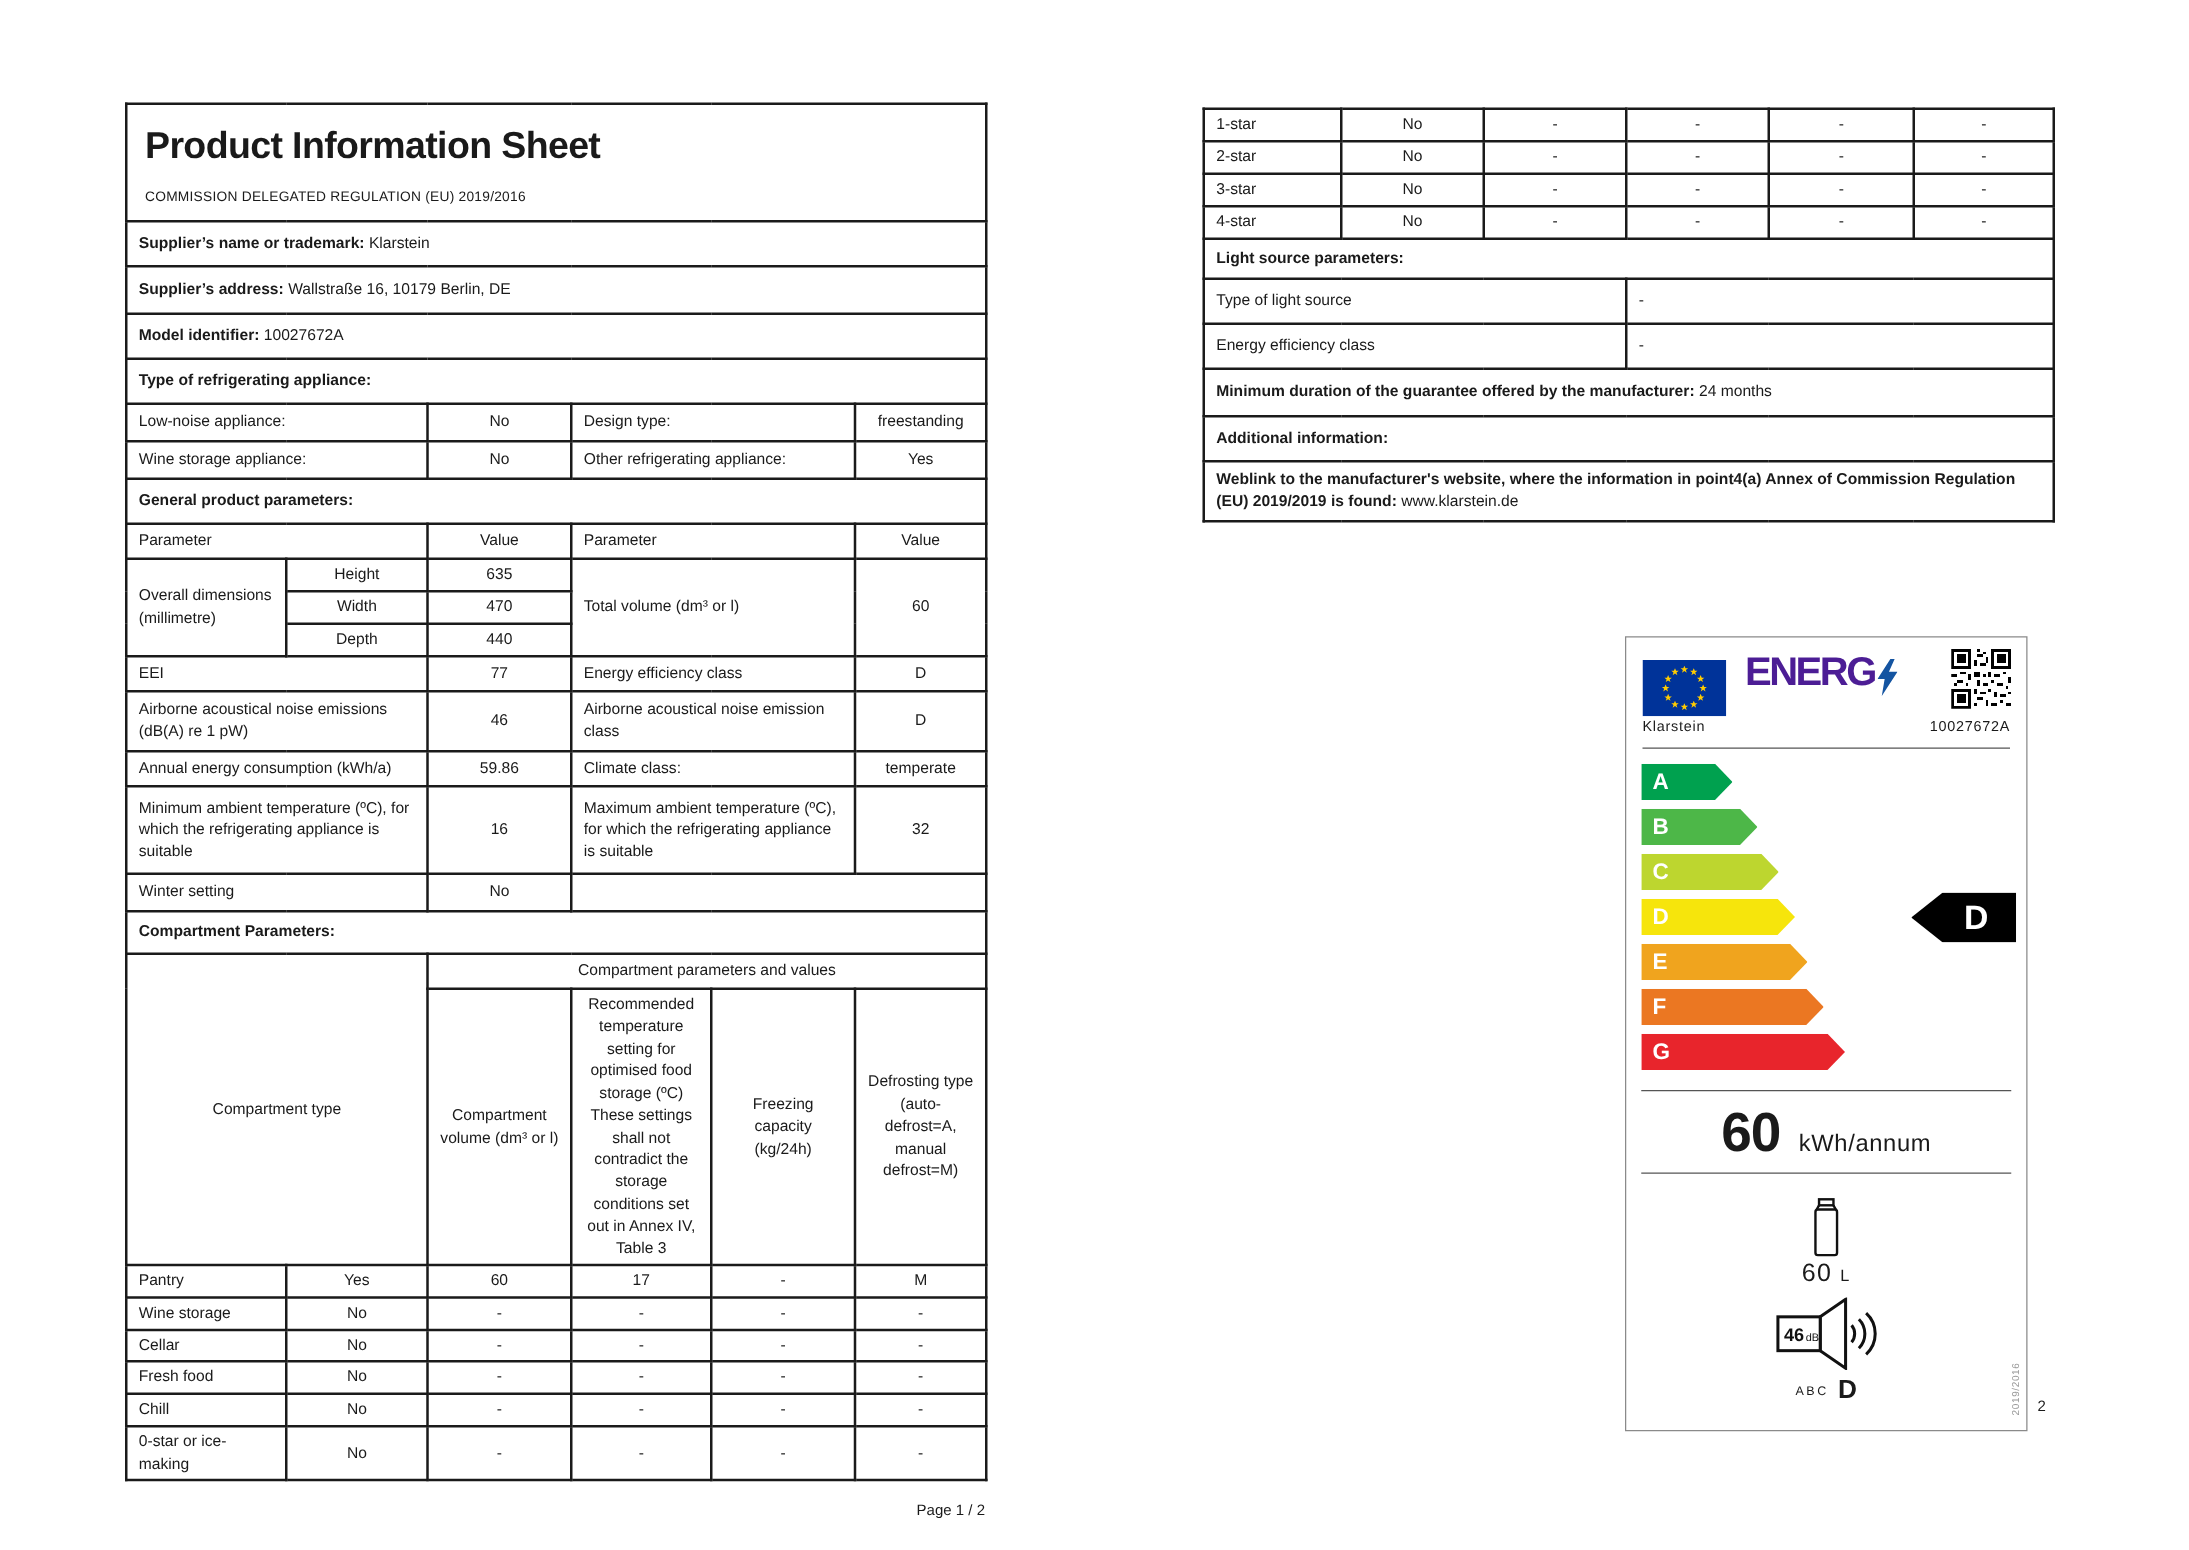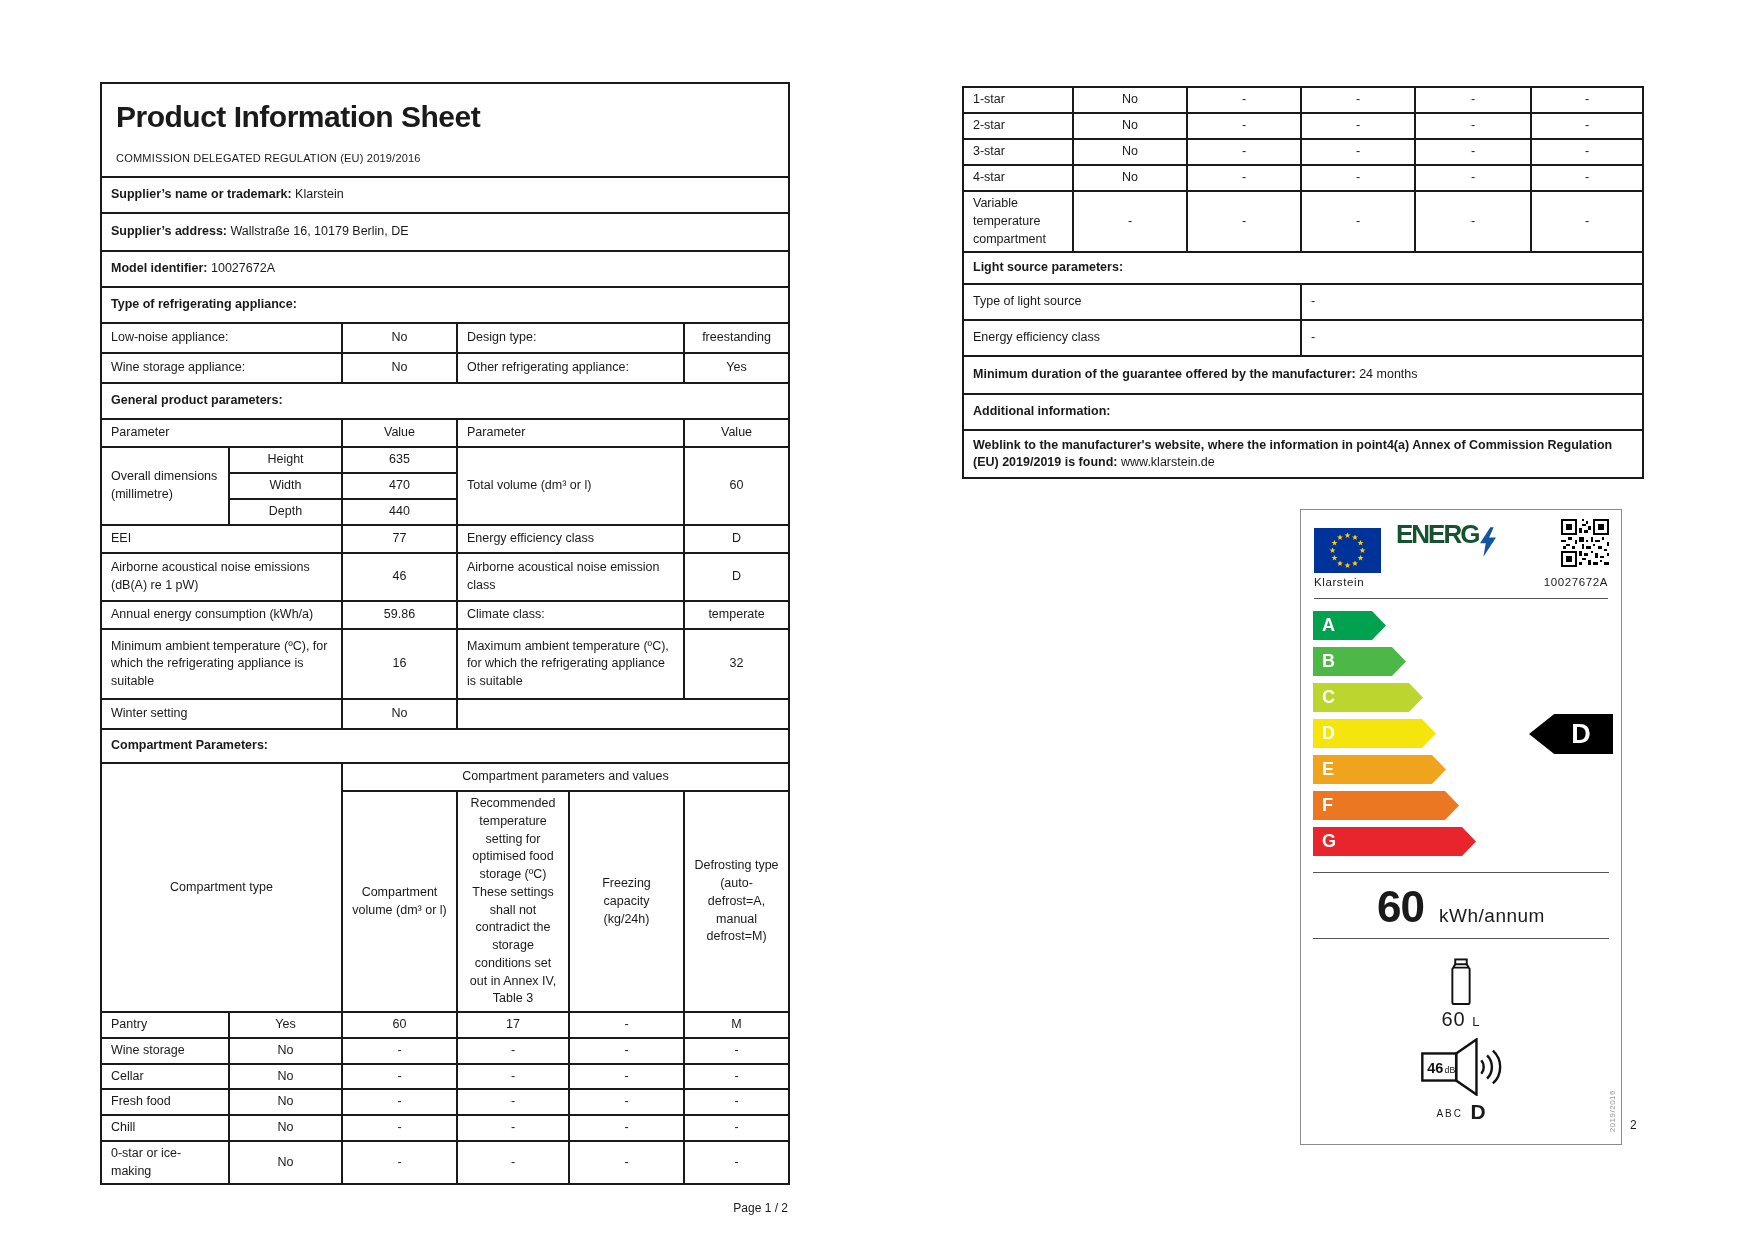--- a/index.html
+++ b/index.html
@@ -30,21 +30,21 @@
 
   .pagenum{font-size:12px;text-align:right;margin-top:16px;}
   #p2-num{position:absolute;left:1630px;top:1118px;font-size:12px;}
 
   
   #elabel{position:absolute;left:1300px;top:509px;width:322px;height:636px;
           background:#fff;border:1px solid #8a8a8a;box-sizing:border-box;}
   .el-head{position:absolute;left:13px;top:9px;right:12px;height:50px;}
   .eu-flag{position:absolute;left:0;top:9px;}
   .energ-wrap{position:absolute;left:82px;top:2px;display:flex;align-items:flex-start;}
-  .energ-text{font-size:26px;font-weight:bold;color:#14532d;letter-spacing:-2px;line-height:1;}
+  .energ-text{font-size:32px;font-weight:bold;color:#4c1d95;letter-spacing:-2px;line-height:1;}
   .energ-bolt{margin-left:2px;margin-top:2px;}
   .qr{position:absolute;right:0;top:0;}
   .el-brandrow{position:absolute;left:13px;right:13px;top:66px;display:flex;
                justify-content:space-between;font-size:11.5px;letter-spacing:0.6px;}
   .el-brand-divider{position:absolute;left:13px;right:13px;top:88px;border-top:1px solid #555;}
   .el-bars{position:absolute;left:12px;top:101px;right:8px;height:252px;}
   .bar{height:29px;margin-bottom:7px;color:#fff;font-weight:bold;font-size:18px;
        line-height:29px;padding-left:9px;box-sizing:border-box;
        clip-path:polygon(0 0,calc(100% - 14px) 0,100% 50%,calc(100% - 14px) 100%,0 100%);}
   .bar-a{width:73px;} .bar-b{width:93px;} .bar-c{width:110px;} .bar-d{width:123px;}
@@ -273,28 +273,20 @@
           <td>3-star</td>
           <td class="c">No</td>
           <td class="c">-</td>
           <td class="c">-</td>
           <td class="c">-</td>
           <td class="c">-</td>
         </tr>
         <tr>
           <td>4-star</td>
           <td class="c">No</td>
-          <td class="c">-</td>
-          <td class="c">-</td>
-          <td class="c">-</td>
-          <td class="c">-</td>
-        </tr>
-        <tr>
-          <td>Variable temperature compartment</td>
-          <td class="c">-</td>
           <td class="c">-</td>
           <td class="c">-</td>
           <td class="c">-</td>
           <td class="c">-</td>
         </tr>
       </tbody>
     <tbody>
       <tr class="h32 sec">
         <td colspan="6">Light source parameters:</td>
       </tr>

